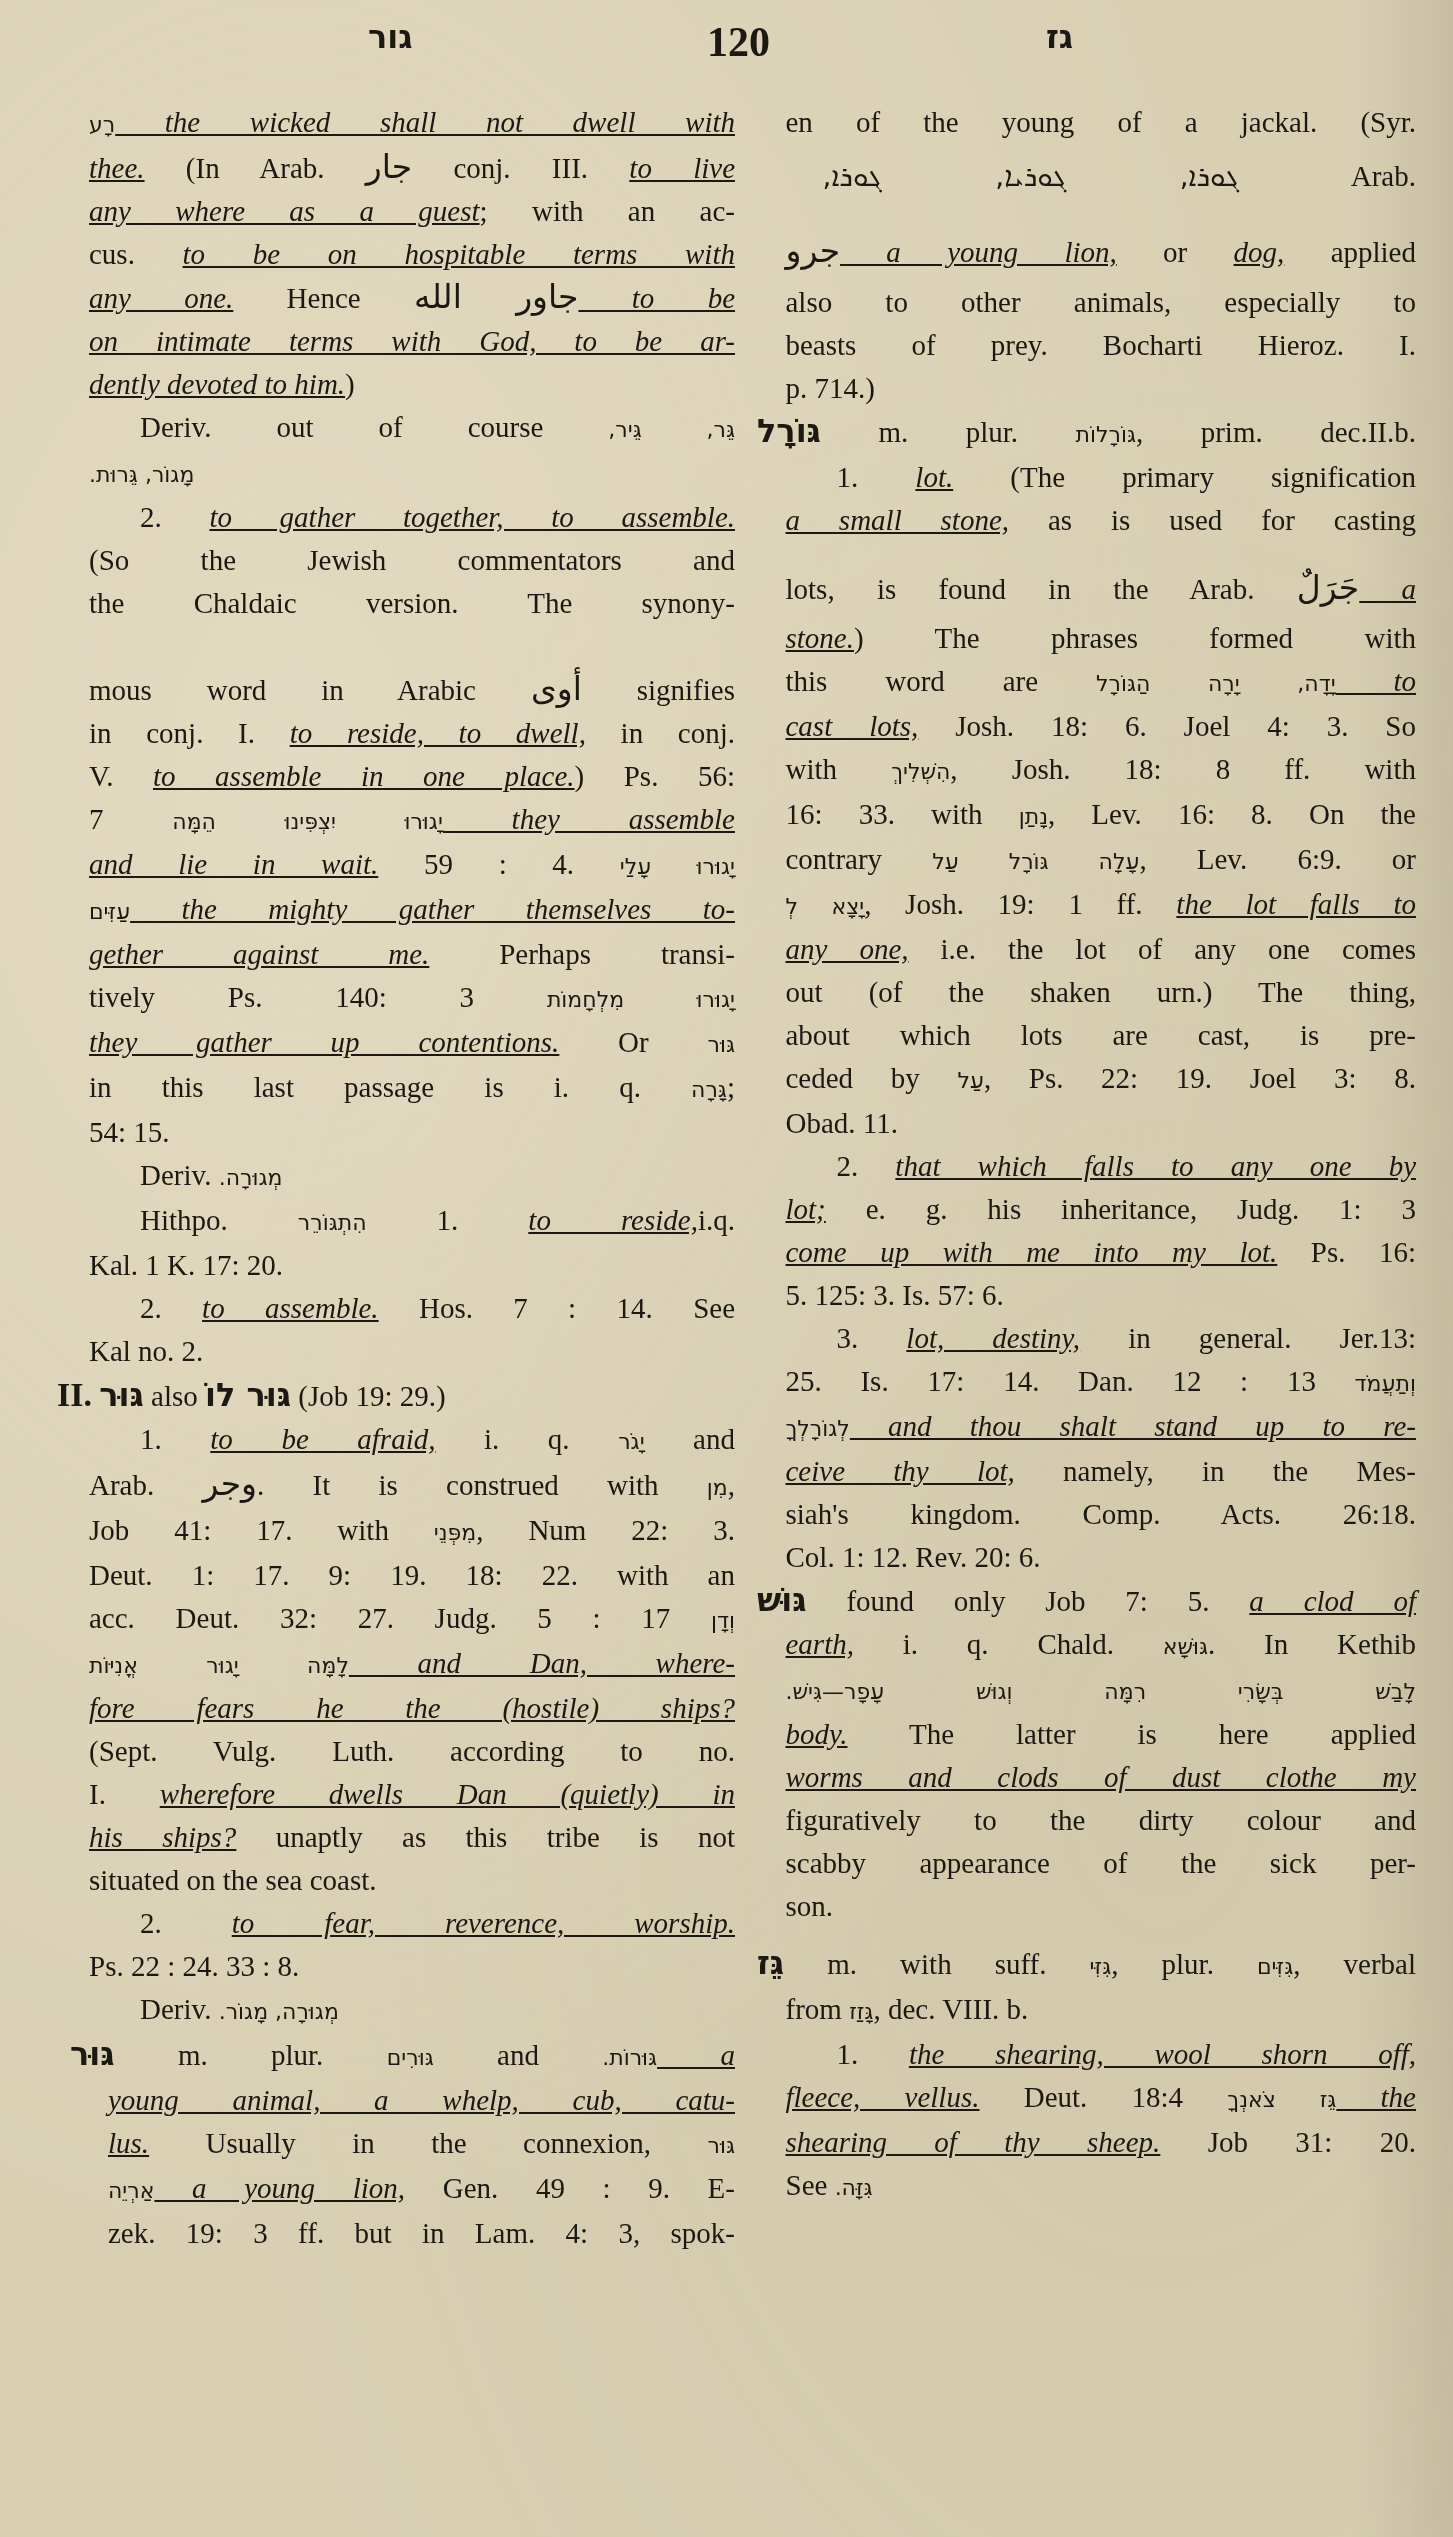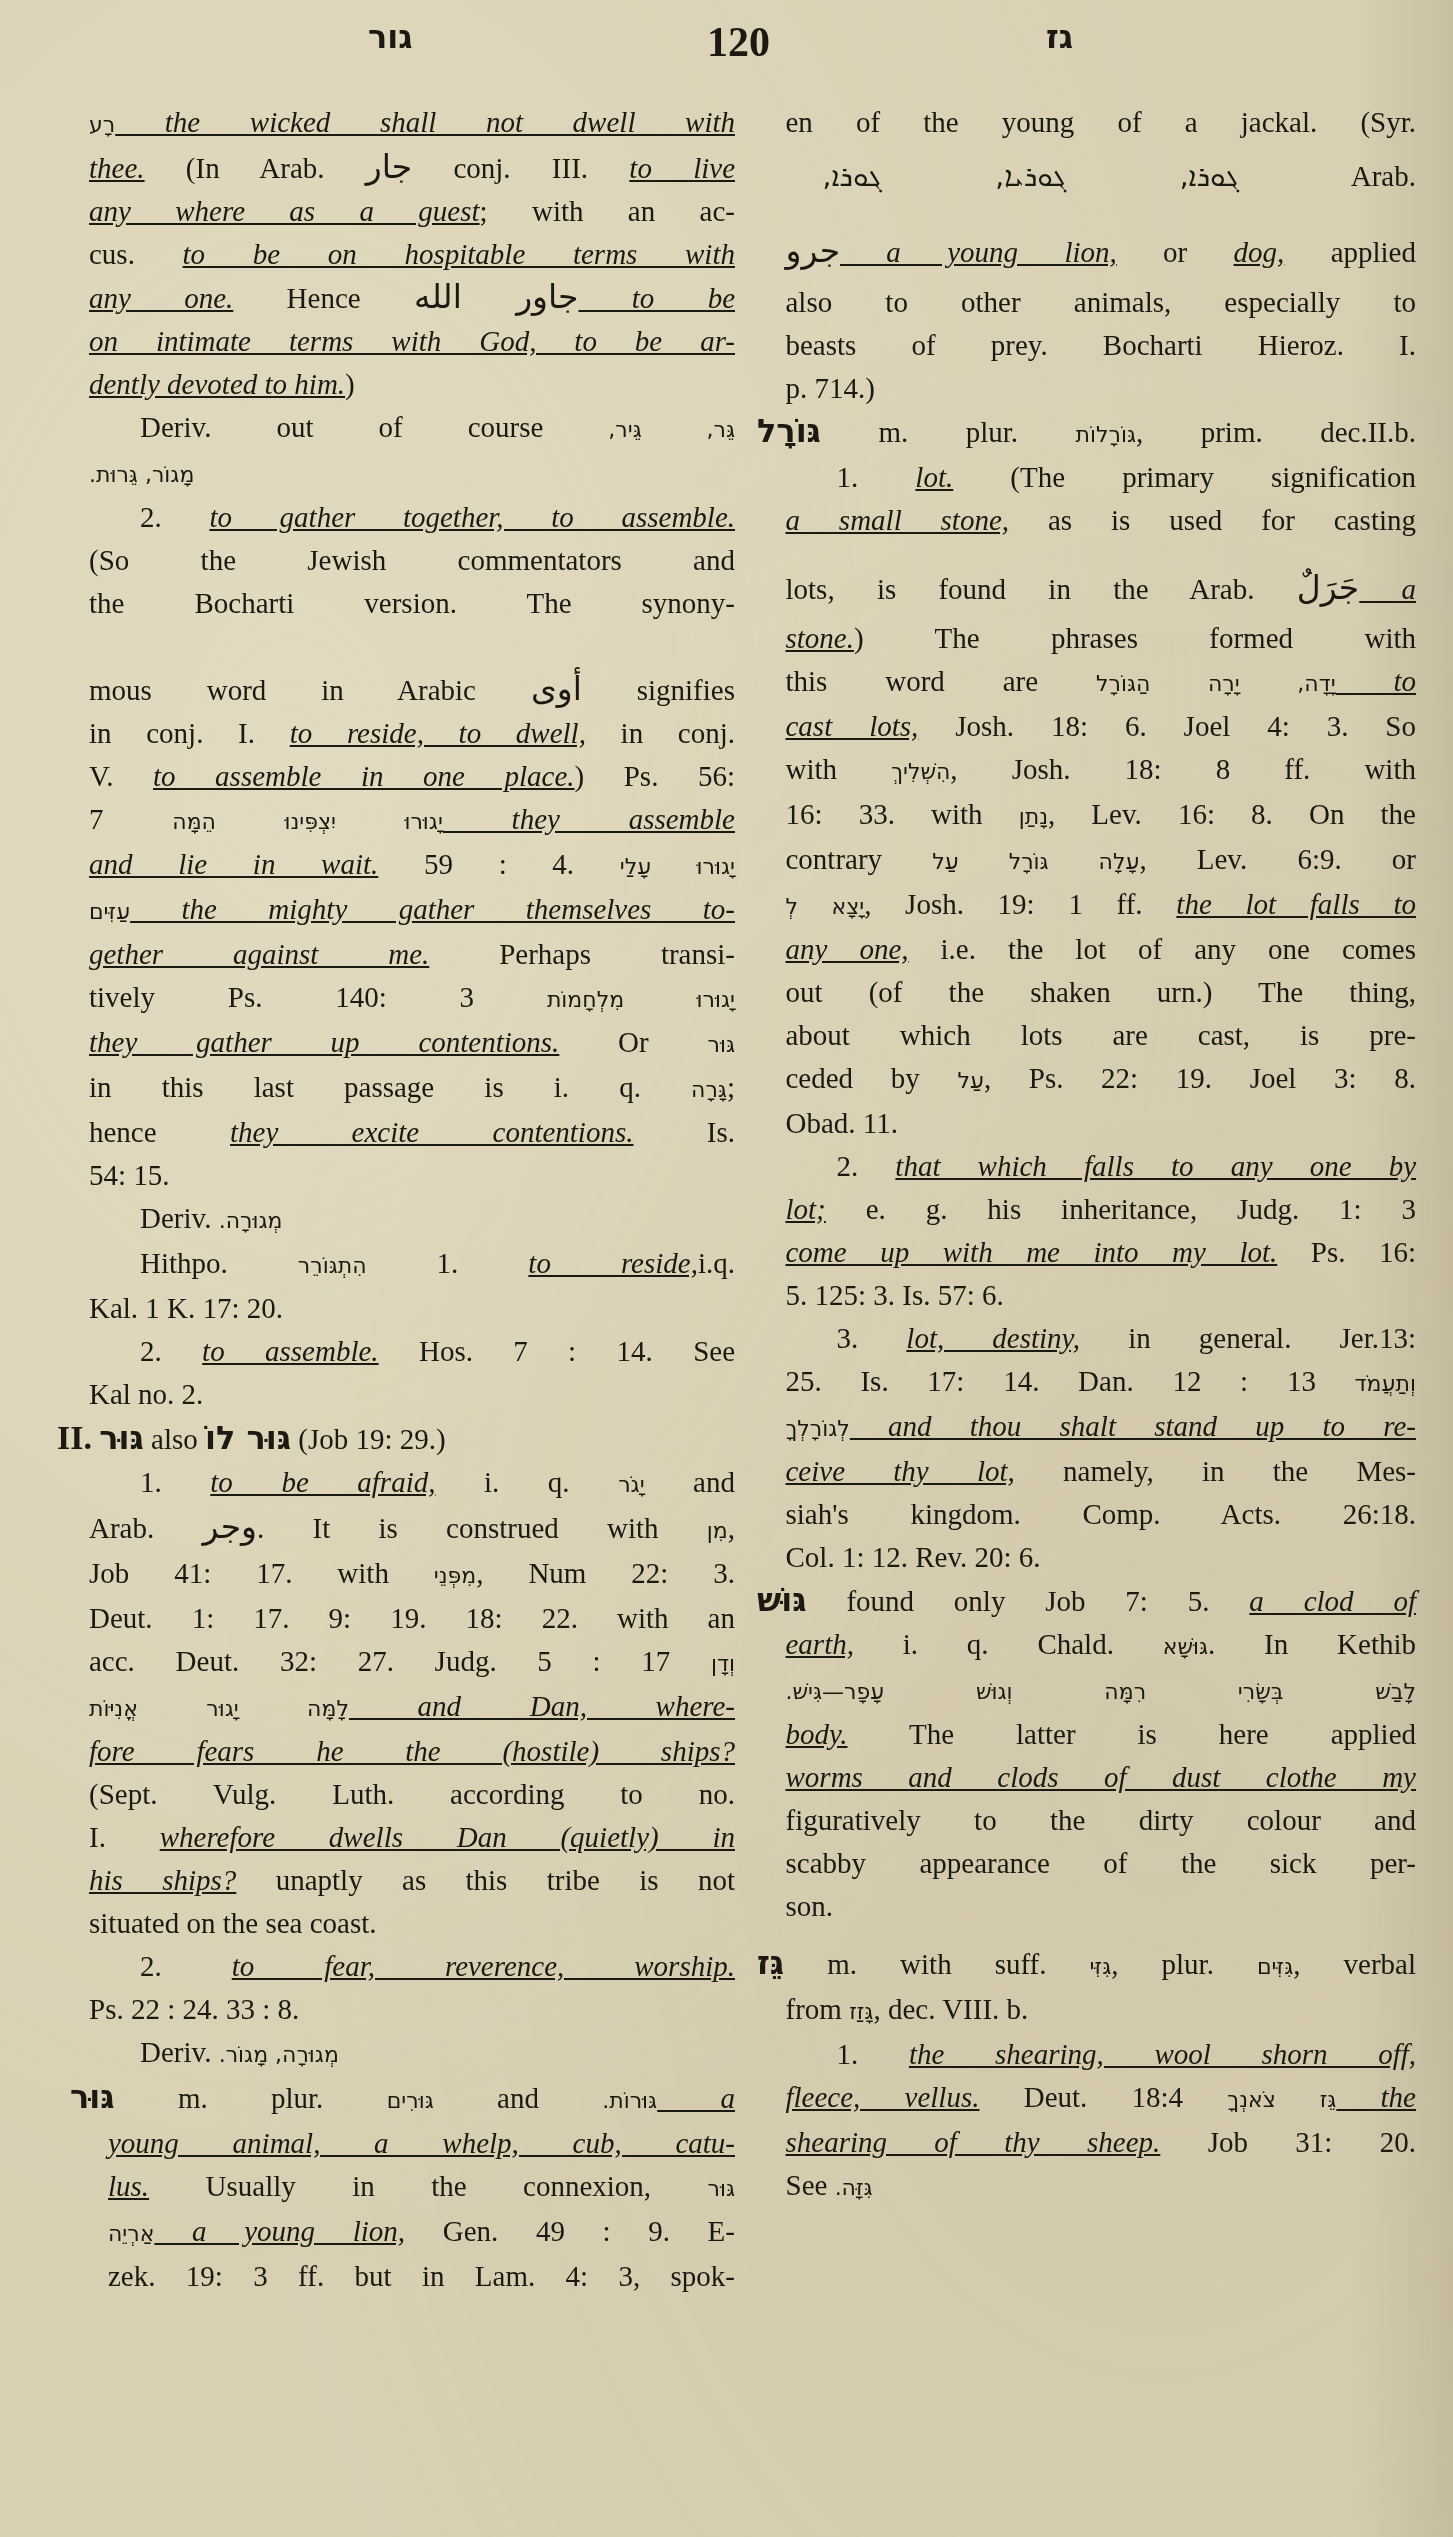--- a/index.html
+++ b/index.html
@@ -61,33 +61,32 @@
       <span class="line"><span class="it">thee.</span><span> (In Arab. </span><span class="ar">جار</span><span> conj. III. </span><span class="it">to live</span></span>
       <span class="line"><span class="it">any where as a guest</span><span>; with an ac-</span></span>
       <span class="line"><span>cus. </span><span class="it">to be on hospitable terms with</span></span>
       <span class="line"><span class="it">any one.</span><span> Hence </span><span class="ar">جاور الله</span><span class="it"> to be</span></span>
       <span class="line"><span class="it">on intimate terms with God, to be ar-</span></span>
       <span class="line last"><span class="it">dently devoted to him.</span><span>)</span></span>
       <span class="line indent"><span>Deriv. out of course </span><span class="he">גֵּר, גֵּיר,</span></span>
       <span class="line last"><span class="he">מָגוֹר, גֵּרוּת.</span></span>
       <span class="line indent"><span>2. </span><span class="it">to gather together, to assemble.</span></span>
       <span class="line"><span>(So the Jewish commentators and</span></span>
-      <span class="line"><span>the Bocharti version. The synony-</span></span>
+      <span class="line"><span>the Chaldaic version. The synony-</span></span>
       <span class="tall"></span>
       <span class="line"><span>mous word in Arabic </span><span class="ar">أوى</span><span> signifies</span></span>
       <span class="line"><span>in conj. I. </span><span class="it">to reside, to dwell,</span><span> in conj.</span></span>
       <span class="line"><span>V. </span><span class="it">to assemble in one place.</span><span>) Ps. 56:</span></span>
       <span class="line"><span>7 </span><span class="he">יָגוּרוּ יִצְפִּינוּ הֵמָּה</span><span class="it"> they assemble</span></span>
       <span class="line"><span class="it">and lie in wait.</span><span> 59 : 4. </span><span class="he">יָגוּרוּ עָלַי</span></span>
       <span class="line"><span class="he">עַזִּים</span><span class="it"> the mighty gather themselves to-</span></span>
       <span class="line"><span class="it">gether against me.</span><span> Perhaps transi-</span></span>
       <span class="line"><span>tively Ps. 140: 3 </span><span class="he">יָגוּרוּ מִלְחָמוֹת</span></span>
       <span class="line"><span class="it">they gather up contentions.</span><span> Or </span><span class="he">גּוּר</span></span>
       <span class="line"><span>in this last passage is i. q. </span><span class="he">גָּרָה</span><span>;</span></span>
-      <span class="line"><span>hence </span><span class="it">they excite contentions.</span><span> Is.</span></span>
       <span class="line last"><span>54: 15.</span></span>
       <span class="line last indent"><span>Deriv. </span><span class="he">מְגוּרָה.</span></span>
       <span class="line indent"><span>Hithpo. </span><span class="he">הִתְגּוֹרֵר</span><span> 1. </span><span class="it">to reside,</span><span>i.q.</span></span>
       <span class="line last"><span>Kal. 1 K. 17: 20.</span></span>
       <span class="line indent"><span>2. </span><span class="it">to assemble.</span><span> Hos. 7 : 14. See</span></span>
       <span class="line last"><span>Kal no. 2.</span></span>
     </div>
 
     <div class="entry" style="margin-left:-32px;">
       <span class="line last"><span class="roman">II.</span> <span class="he-head">גּוּר</span><span> also </span><span class="he-head">גּוּר לוֹ</span><span> (Job 19: 29.)</span></span>

